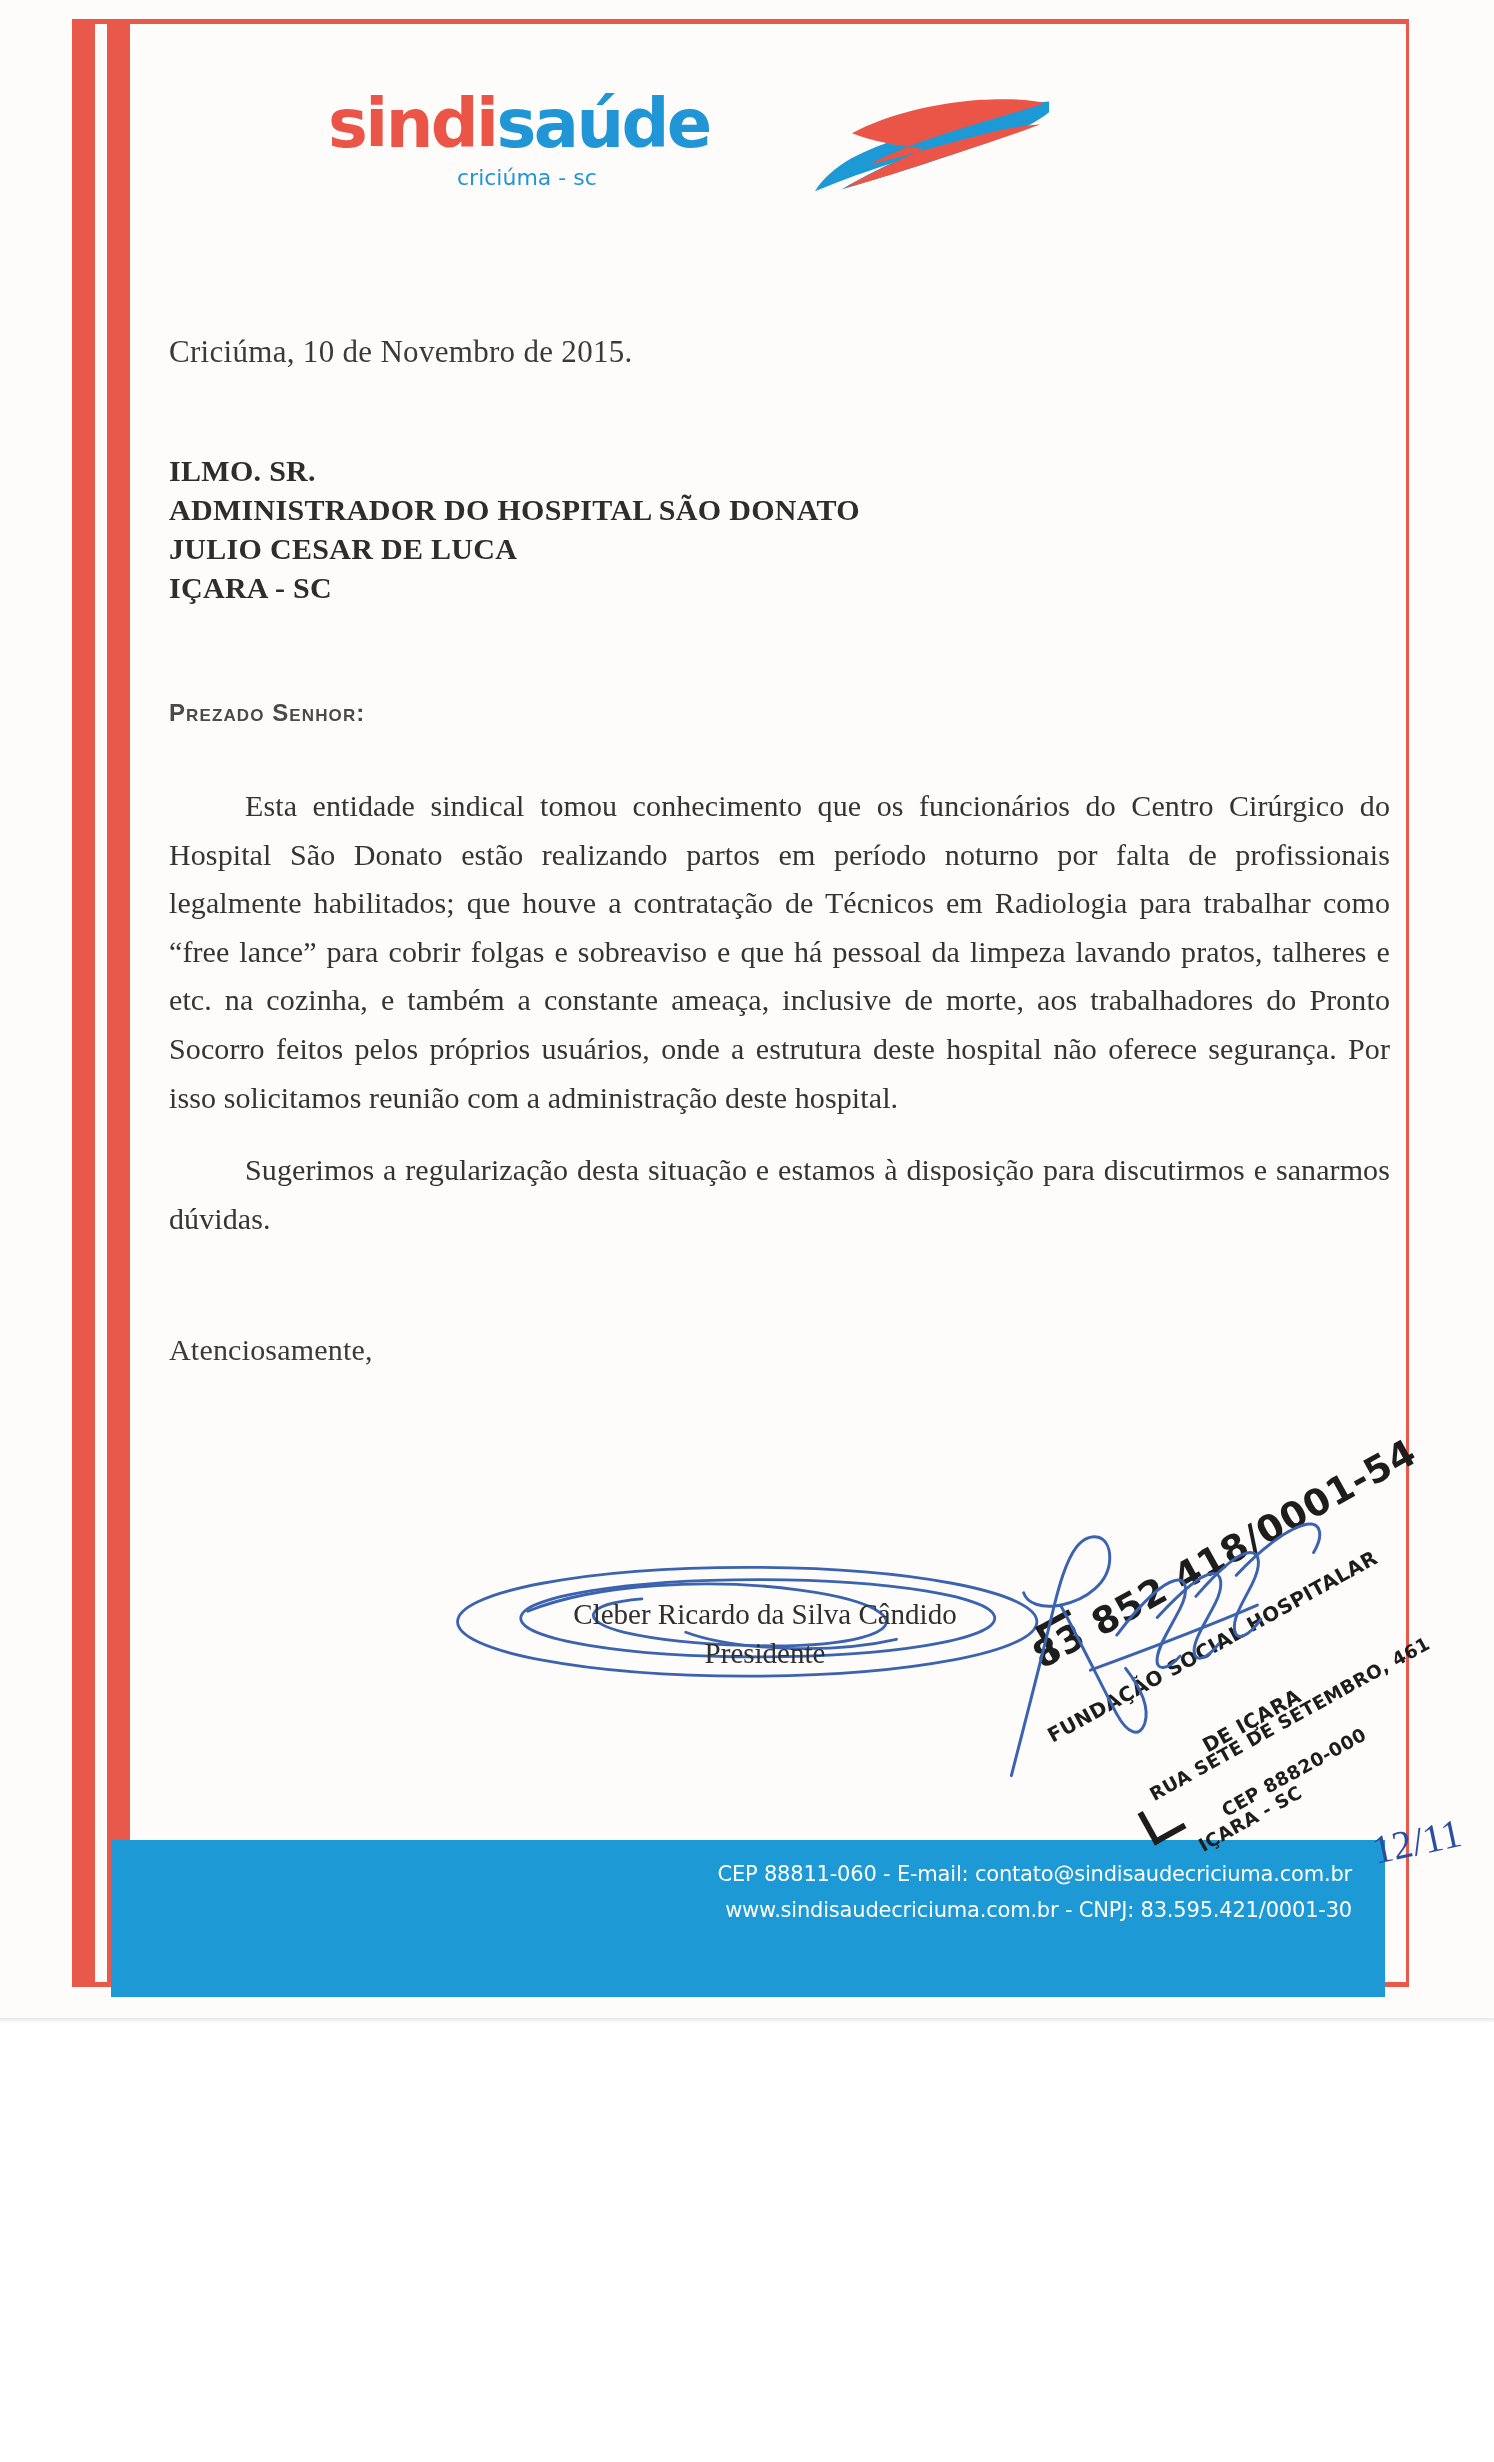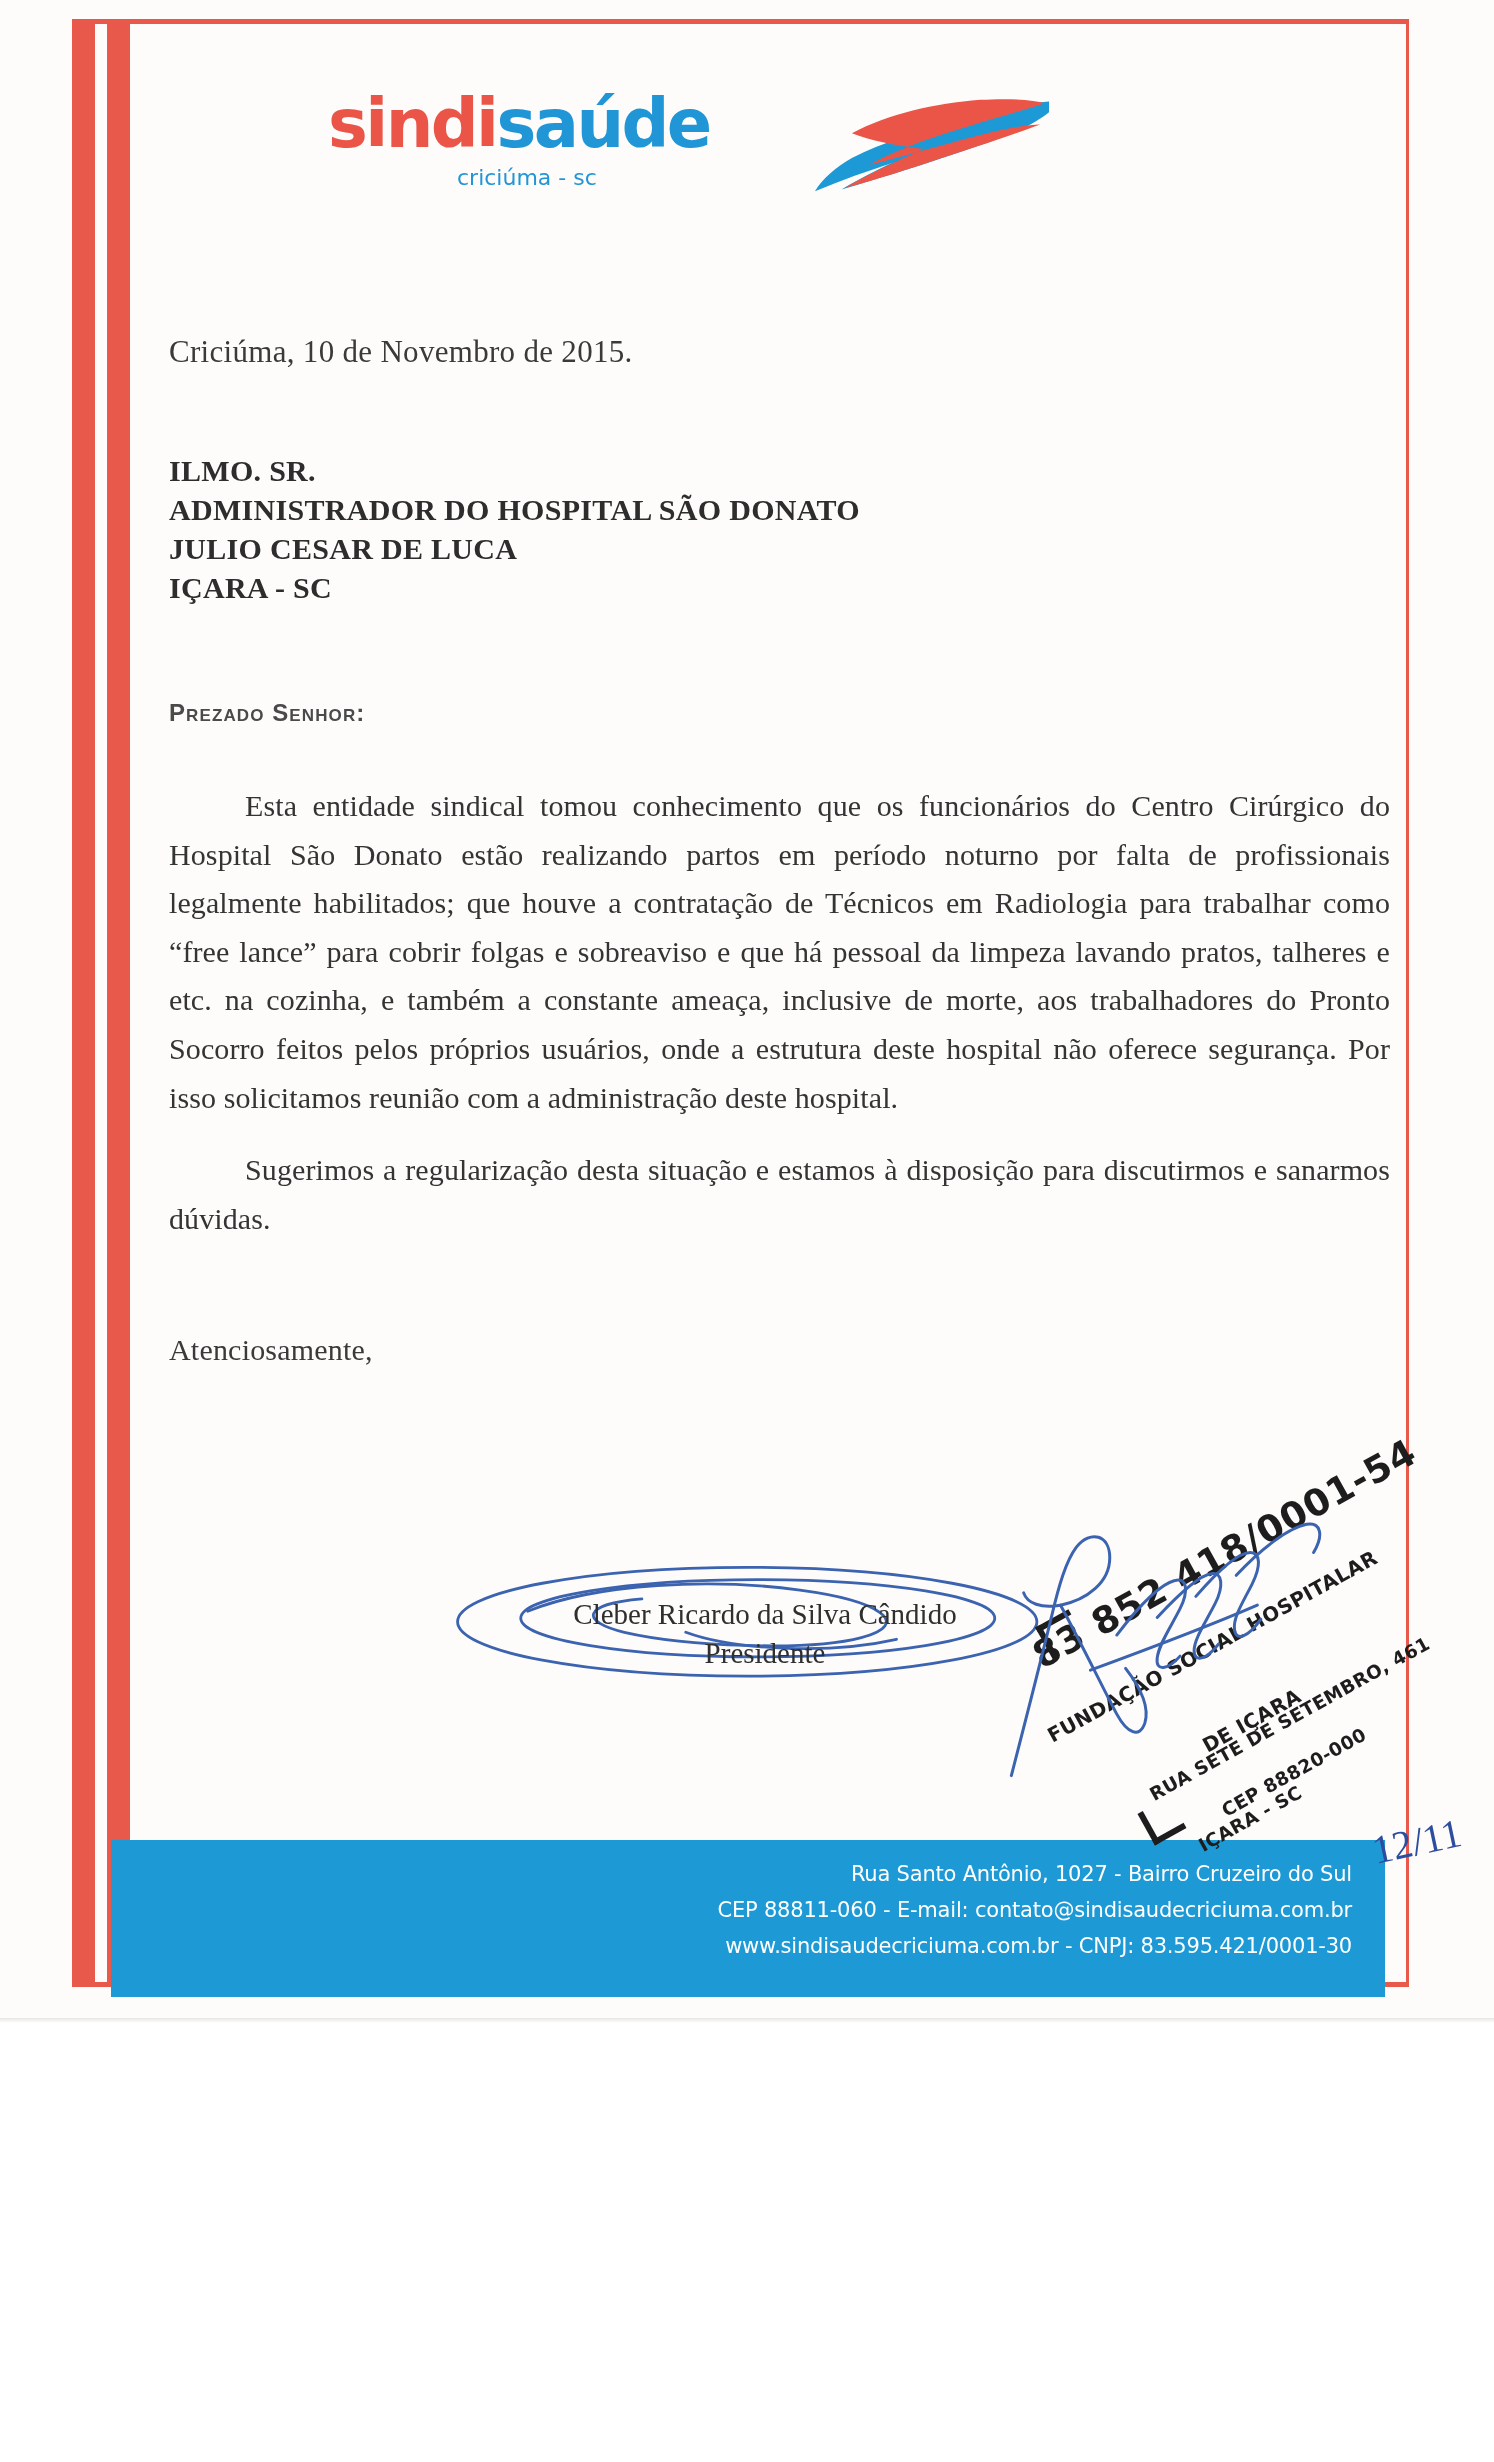--- a/index.html
+++ b/index.html
@@ -418,20 +418,19 @@
         <path d="M286 72 C 316 40, 346 18, 366 14 C 382 11, 386 26, 374 46"></path>
         <path d="M120 180 C 180 158, 250 132, 310 106"></path>
       </g>
     </svg>
 
     <div id="stamp-date">12/11</div>
   </div>
 
   <div id="footer-band">
     <div id="footer-lines">
-      <div>Rua Santo Antônio, 1027 - Bairro Cruzeiro do Sul</div>
       <div>CEP 88811-060 - E-mail: contato@sindisaudecriciuma.com.br</div>
       <div>www.sindisaudecriciuma.com.br - CNPJ: 83.595.421/0001-30</div>
     </div>
   </div>
 
 </div>
 
 
 </body></html>

